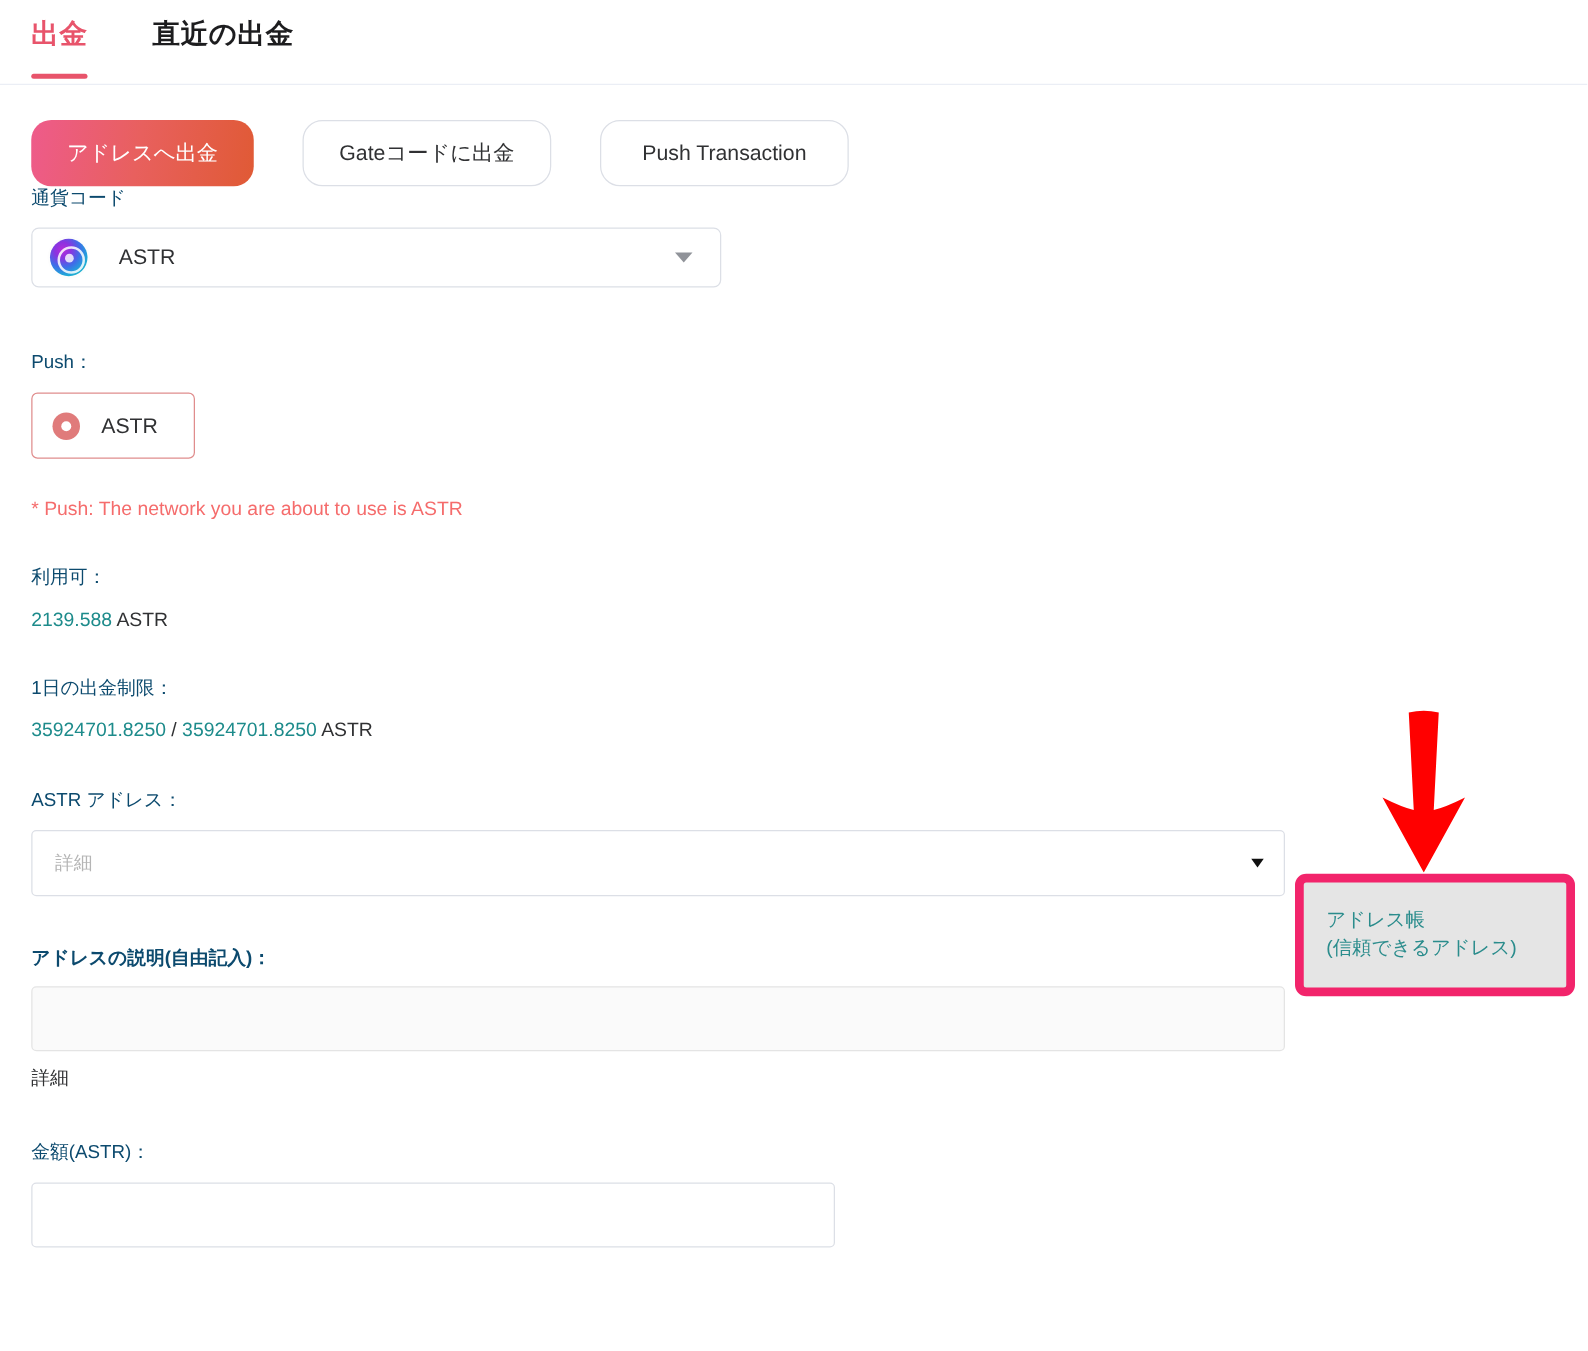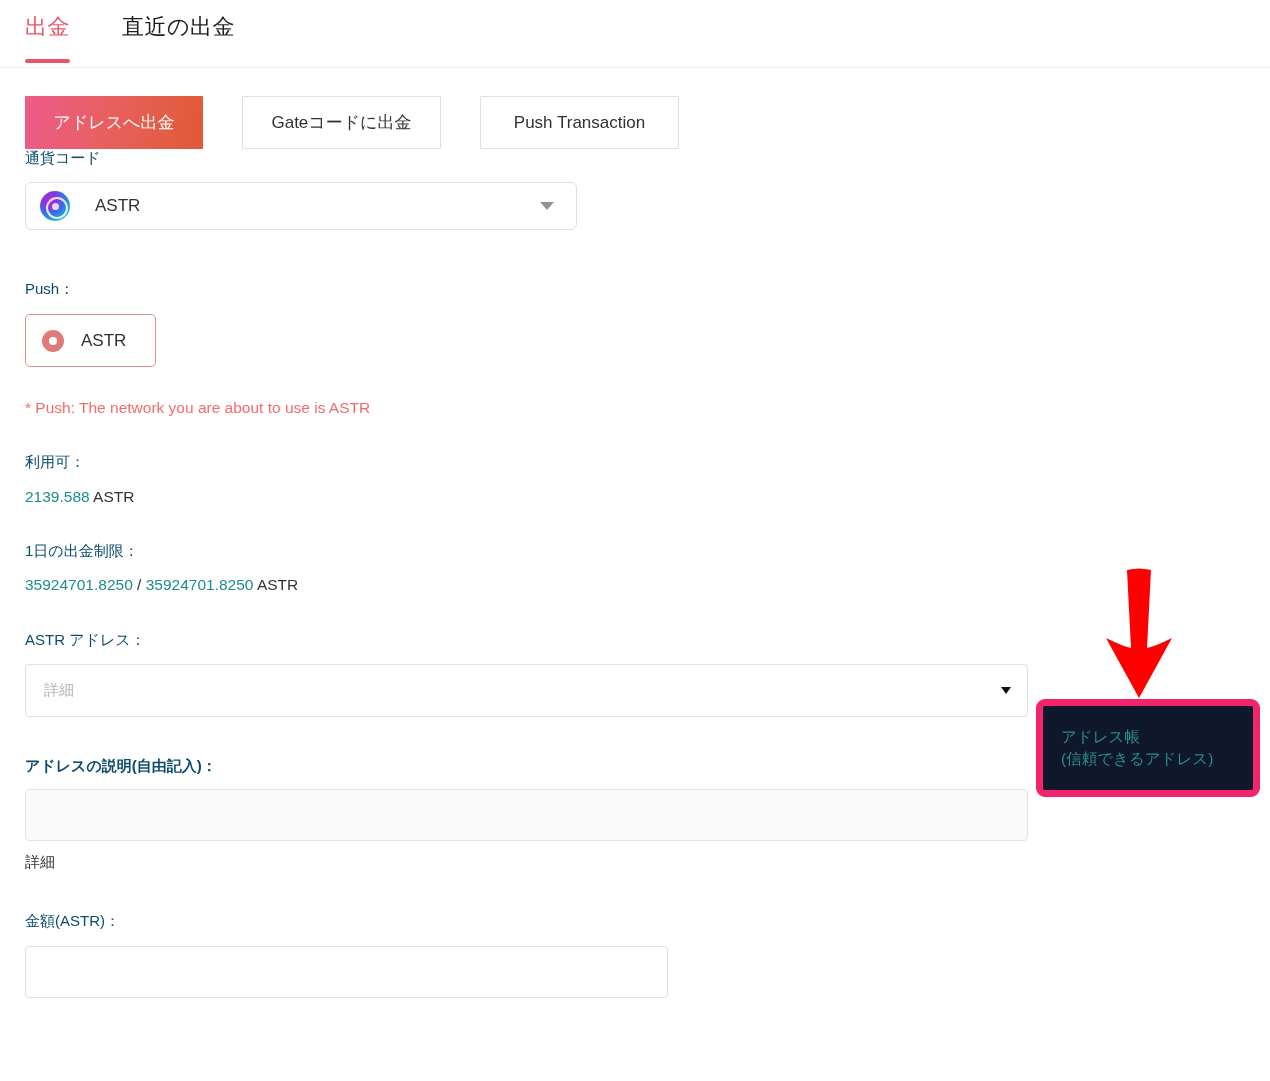--- a/index.html
+++ b/index.html
@@ -20,21 +20,21 @@
   .tabbar {
     position: relative;
     height: 68px;
     border-bottom: 1px solid #ebeef5;
     padding-left: 25px;
     display: flex;
     align-items: flex-start;
   }
   .tab {
     font-size: 22px;
-    font-weight: normal;
+    font-weight: bold;
     letter-spacing: 0.5px;
     padding-top: 12px;
     margin-right: 52px;
     position: relative;
     cursor: pointer;
     white-space: nowrap;
     text-align: center;
   }
   .tab.active { color: #e8546b; }
   .tab.inactive { color: #1d1d1f; }
@@ -49,21 +49,21 @@
 
   
   .btn-row {
     display: flex;
     align-items: center;
     padding: 28px 0 0 25px;
     gap: 39px;
   }
   .btn {
     height: 53px;
-    border-radius: 1px;
+    border-radius: 16px;
     display: flex;
     align-items: center;
     justify-content: center;
     font-size: 17px;
     cursor: pointer;
     white-space: nowrap;
     padding: 0 22px;
   }
   .btn.primary {
     background: linear-gradient(100deg, #ee5b8b 0%, #e8605e 48%, #e05a35 100%);
@@ -252,21 +252,21 @@
 
   
   .addrbook-box {
     position: absolute;
     left: 1036px;
     top: 699px;
     width: 224px;
     height: 98px;
     border: 7px solid #f2246b;
     border-radius: 9px;
-    background: #0f172a;
+    background: #e5e5e5;
     display: flex;
     align-items: center;
     cursor: pointer;
   }
   .addrbook-link {
     padding-left: 18px;
     color: #2a8c8c;
     font-size: 15.5px;
     line-height: 1.45;
   }

